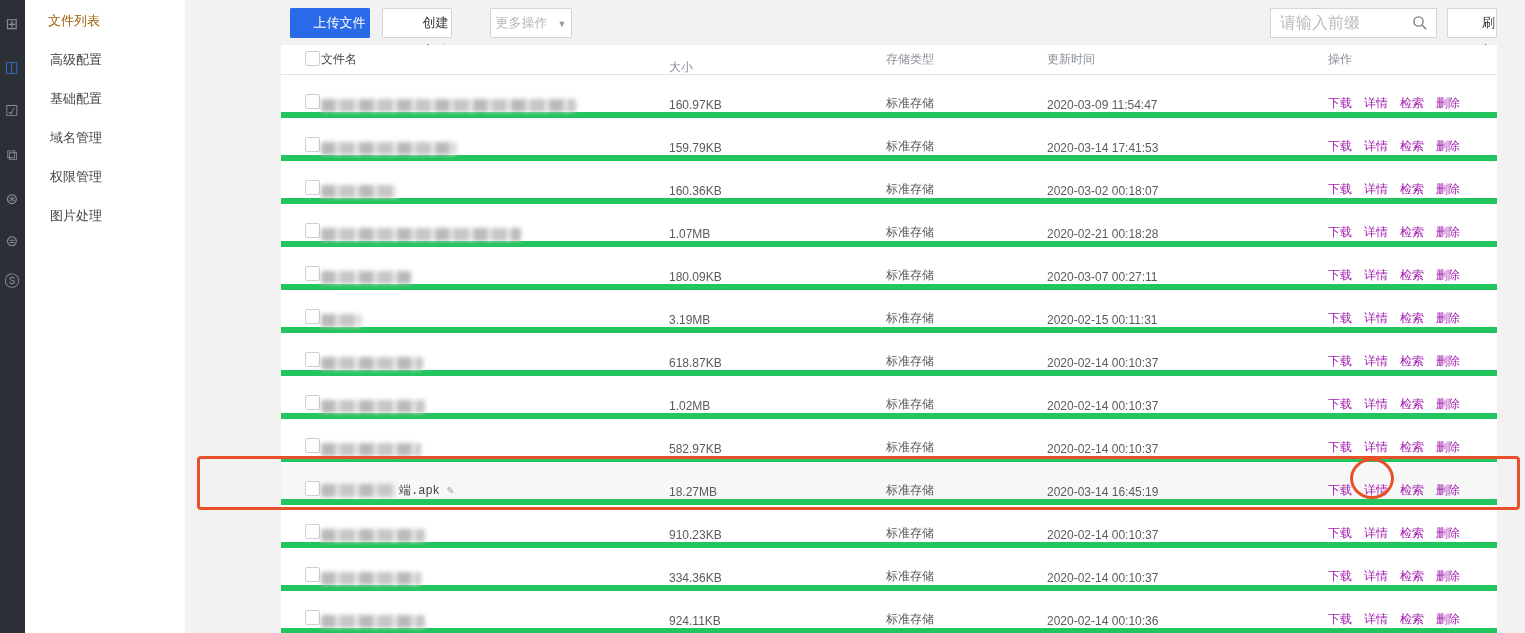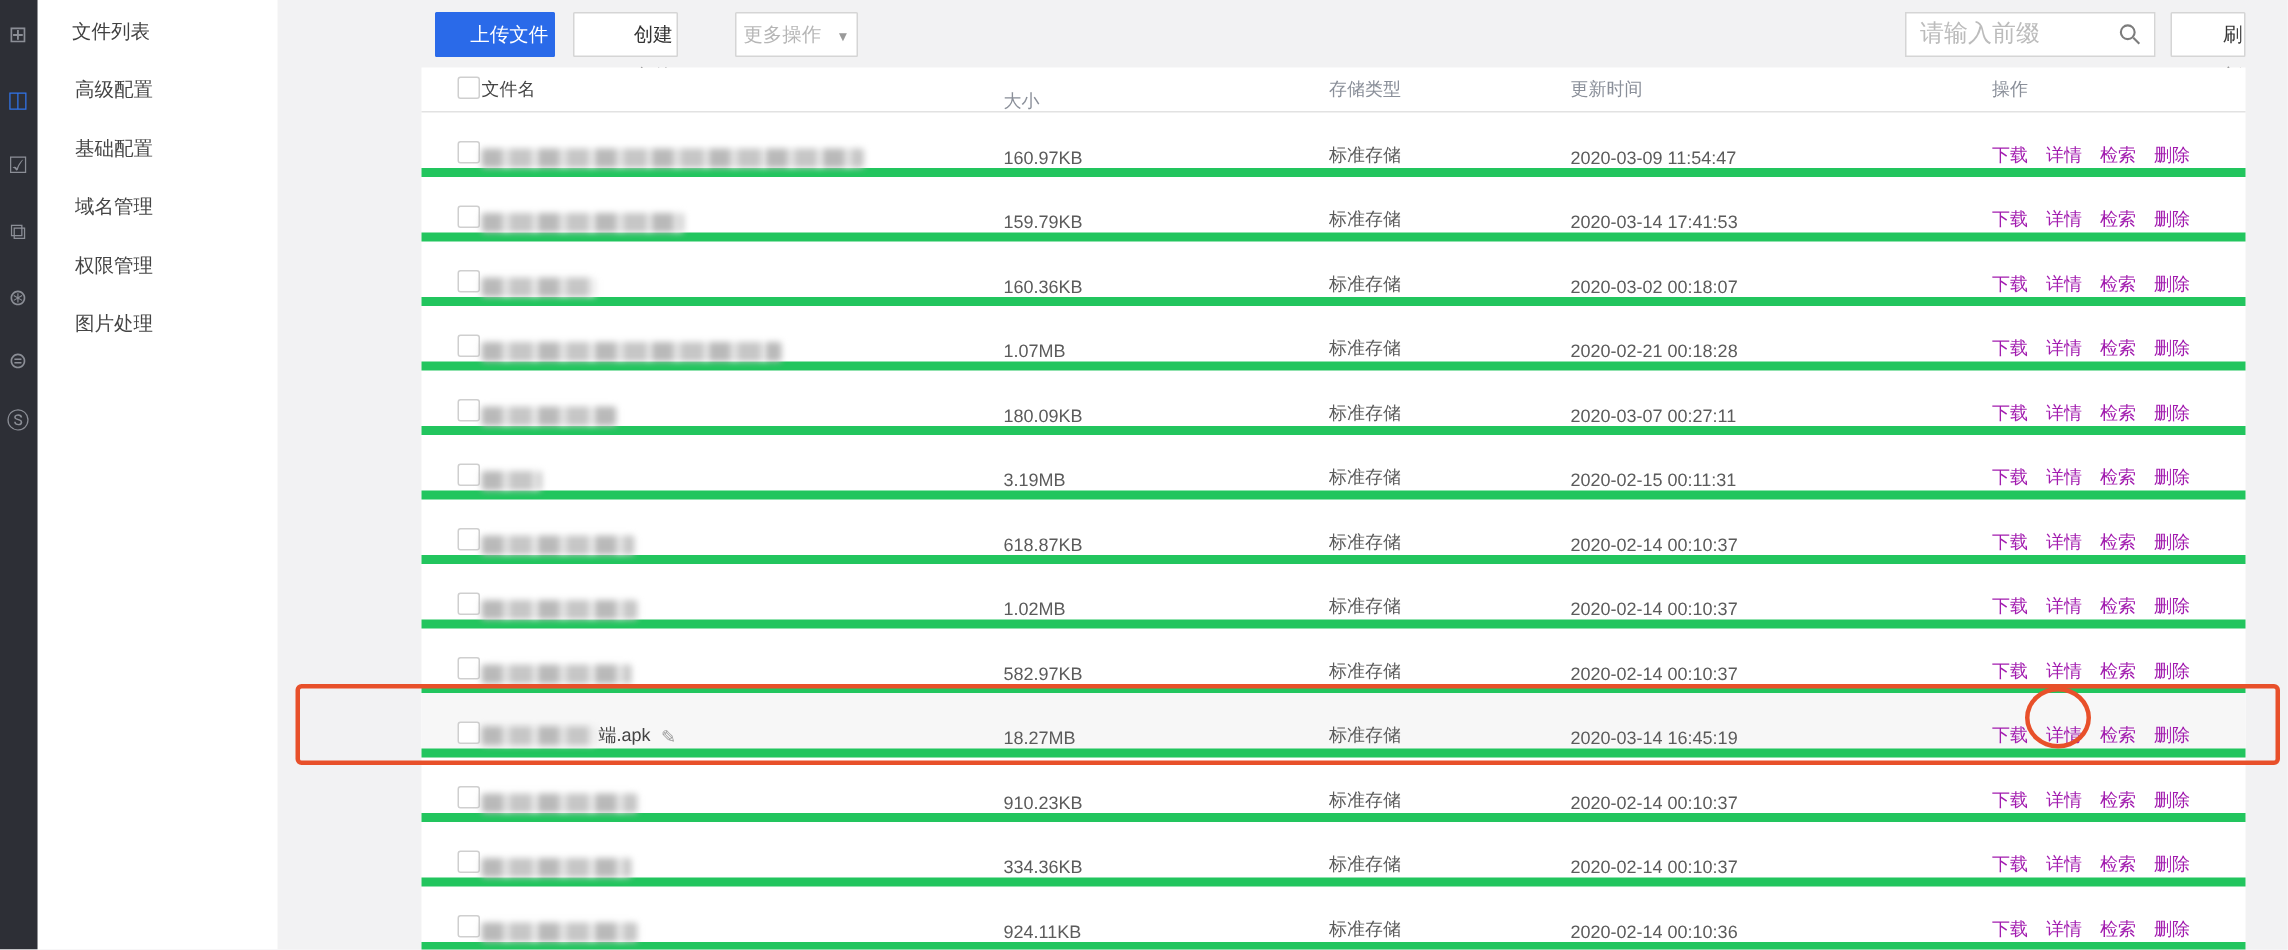--- a/index.html
+++ b/index.html
@@ -9,21 +9,21 @@
 
   
   .rail { position:absolute; left:0; top:0; width:25px; height:633px; background:#2d2f36; z-index:3; }
   .rail .ricon { position:absolute; left:1px; width:22px; height:22px; color:#8b8e96;
     font-size:15px; line-height:22px; text-align:center; }
   .rail .ricon.active { color:#3173e8; }
 
   
   .subnav { position:absolute; left:25px; top:0; width:160px; height:633px; background:#ffffff; z-index:2; }
   .subnav .item { padding:9px 0 9px 25px; font-size:13px; color:#444; cursor:pointer; margin-top:3px; }
-  .subnav .item.active { color:#404040;padding-left:23px; }
+  .subnav .item.active { color:#a16207;padding-left:23px; }
 
   
   .content { position:absolute; left:185px; top:0; width:1340px; height:633px; }
 
   .toolbar { position:absolute; left:0; top:8px; width:1340px; height:30px; }
   .btn { display:inline-block; height:30px; line-height:28px; font-size:13px; text-align:center;
     border-radius:1px; cursor:pointer; vertical-align:top; }
   .btn-primary { position:absolute; left:105px; width:80px; background:#2a6ae9; color:#fff; border:1px solid #2a6ae9;padding-left:19px; }
   .btn-plain { background:#fff; border:1px solid #d5d5d5; color:#333; }
   .btn-create { position:absolute; left:197px; width:70px;padding-left:37px; }
@@ -40,21 +40,21 @@
   
   .card { position:absolute; left:96px; top:45px; width:1216px; height:588px; background:#fff; }
   .thead { display:flex; height:30px; align-items:center; border-bottom:1px solid #e2e2e2;
     font-size:12px; color:#8a8f99; }
   .trow { display:flex; height:43px; align-items:flex-end; border-bottom:6px solid #22c55e;
     font-size:12px; color:#5b5b5b; }
   .trow.hl { background:#f7f7f7; }
   .c-check { width:40px; padding-left:24px; }
   .cb { display:inline-block; width:15px; height:15px; border:1px solid #cfcfcf; border-radius:2px;
     background:#fff; cursor:pointer; }
-  .c-name { width:348px; display:flex; align-items:center; color:#444; }
+  .c-name { width:348px; display:flex; align-items:center; color:#444;font-family:Liberation Mono, monospace; }
   .c-size { width:217px;margin-top:16px; }
   .c-storage { width:161px; }
   .c-time { width:281px; }
   .c-ops { width:169px; }
   .blurname { height:13px; border-radius:2px; filter:blur(2px);
     background:repeating-linear-gradient(90deg,#b9b9b9 0 14px,#e3e3e3 14px 19px,#c6c6c6 19px 34px,#efefef 34px 38px); }
   .suffix { margin-left:2px; }
   .pencil { margin-left:7px; color:#9a9a9a; font-size:12px; cursor:pointer; }
   .ops a { color:#a21caf; text-decoration:none; margin-right:12px; cursor:pointer; }
   .ops a:last-child { margin-right:0; }

